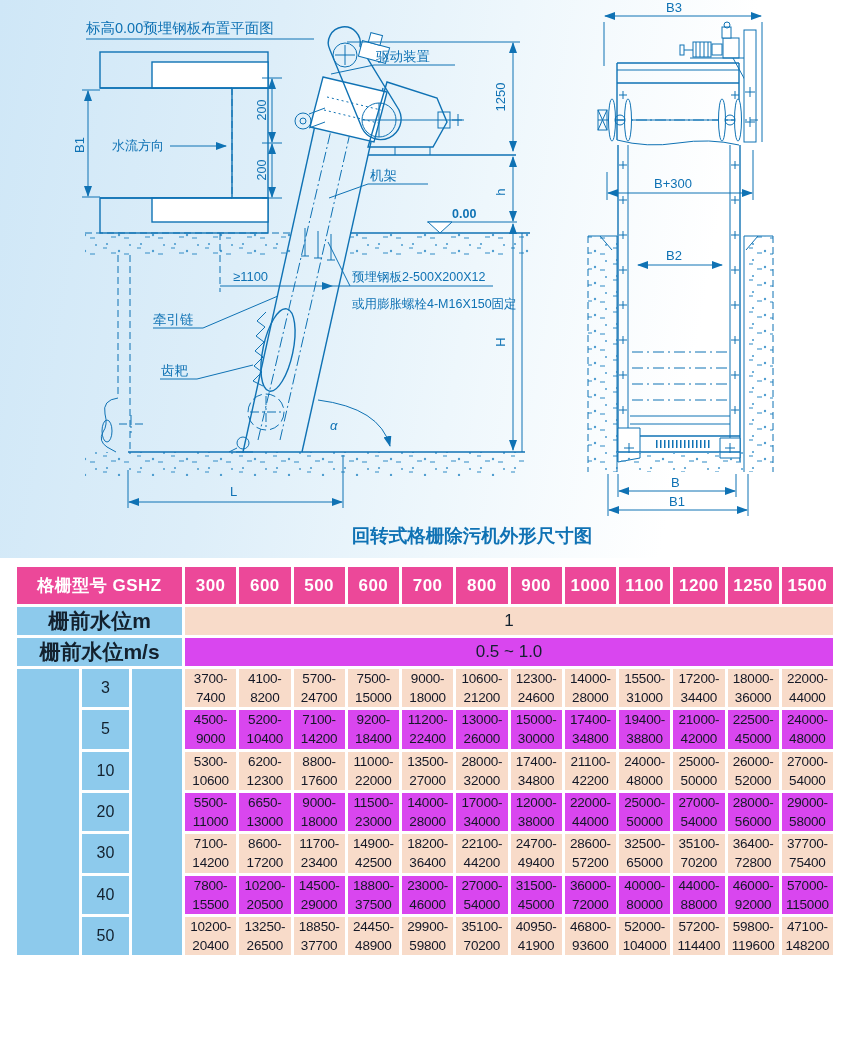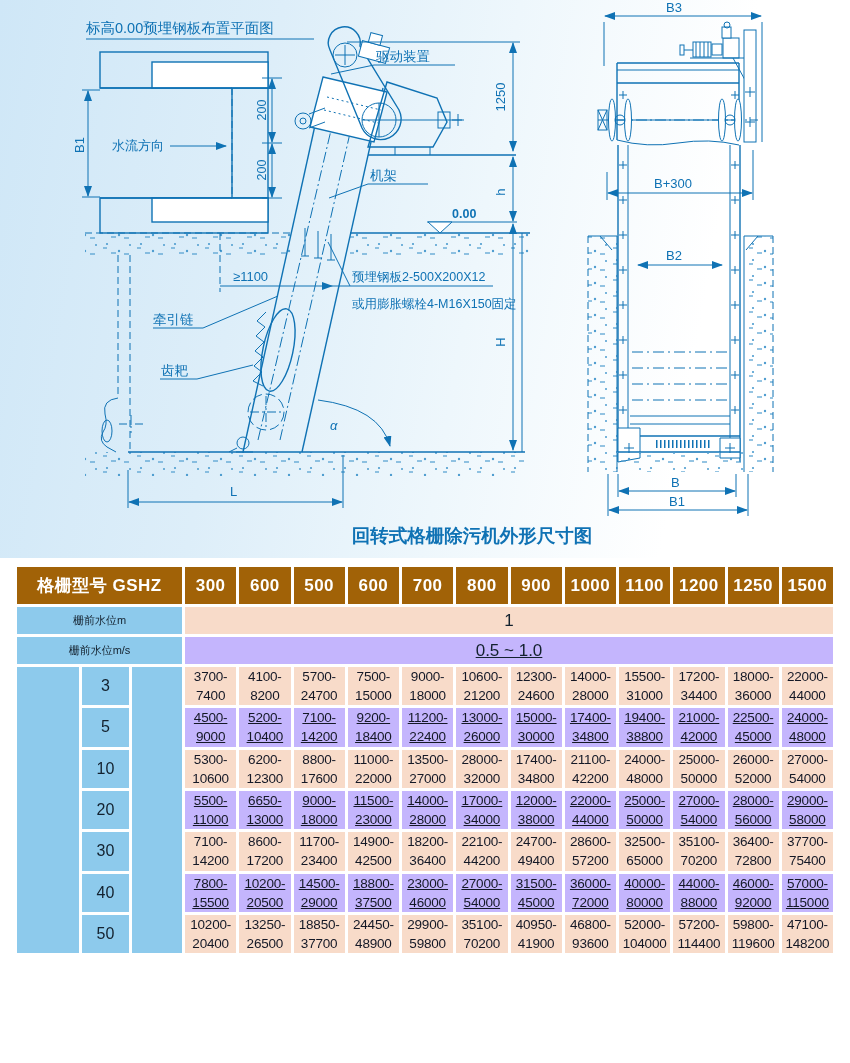--- a/index.html
+++ b/index.html
@@ -16,25 +16,25 @@
   .ln{stroke:#0f72b4;fill:none;stroke-width:1.4;}
   .lnt{stroke:#0f72b4;fill:none;stroke-width:1;}
   .dash{stroke-dasharray:7 4;}
   .dd{stroke-dasharray:11 3 2 3;}
   .dot{stroke-dasharray:2 3;}
   .wfill{fill:#ffffff;}
   
   .tbl-wrap{padding:6px 14px 0 14px;}
   table.spec{border-collapse:separate;border-spacing:3px;width:100%;table-layout:fixed;}
   table.spec th,table.spec td{text-align:center;vertical-align:middle;padding:0;}
-  .hdr{background:#a16207;color:#ffffff;font-size:17px;font-weight:700;height:37px;letter-spacing:.5px;}
-  .lbl{background:#8dcaec;color:#13212e;font-size:11px;font-weight:400;height:27px;}
+  .hdr{background:#ec4899;color:#ffffff;font-size:17px;font-weight:700;height:37px;letter-spacing:.5px;}
+  .lbl{background:#8dcaec;color:#13212e;font-size:21px;font-weight:700;height:27px;}
   .span-val{font-size:17px;color:#13212e;font-weight:500;height:27px;}
   .peach{background:#f8dbc9;}
-  .blue{background:#c4b5fd;text-decoration:underline;}
+  .blue{background:#d946ef;}
   .blank-col{background:#8dcaec;}
   .key-cell{background:#8dcaec;color:#13212e;font-size:16px;font-weight:500;}
   td.val{font-size:13.5px;line-height:1.42;color:#141826;letter-spacing:-.2px;padding:7px 0;font-weight:500;}
 </style>
 </head>
 <body>
 
 <div class="page">
   <div class="draw-wrap">
   <svg width="850" height="558" viewBox="0 0 850 558">

